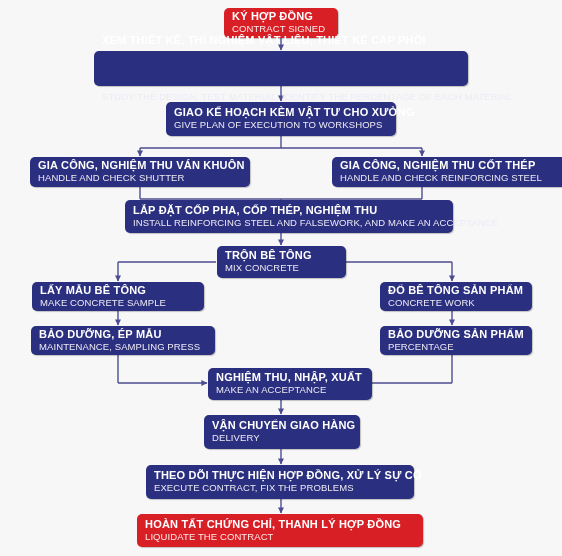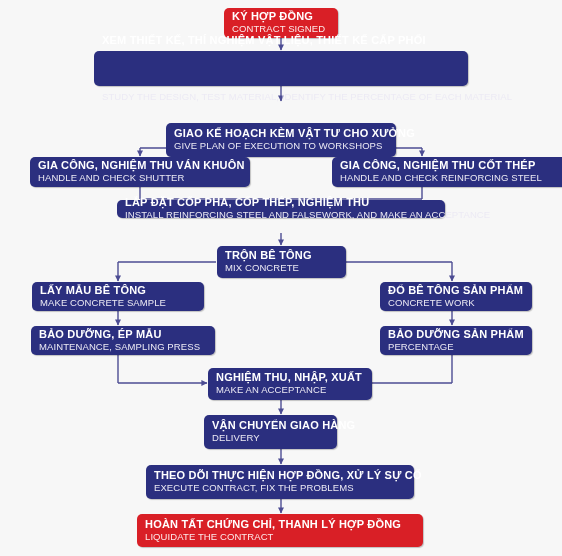--- a/index.html
+++ b/index.html
@@ -100,36 +100,36 @@
   <div class="node red" style="left:224px;top:8px;width:114px;height:30px;">
     <div class="vn">KÝ HỢP ĐỒNG</div>
     <div class="en">CONTRACT SIGNED</div>
   </div>
 
   <div class="node navy" style="left:94px;top:51px;width:374px;height:35px;gap:44px;">
     <div class="vn">XEM THIẾT KẾ, THÍ NGHIỆM VẬT LIỆU, THIẾT KẾ CẤP PHỐI</div>
     <div class="en">STUDY THE DESIGN, TEST MATERIAL, IDENTIFY THE PERCENTAGE OF EACH MATERIAL</div>
   </div>
 
-  <div class="node navy" style="left:166px;top:102px;width:230px;height:34px;margin-top:21px;">
+  <div class="node navy" style="left:166px;top:102px;width:230px;height:34px;">
     <div class="vn">GIAO KẾ HOẠCH KÈM VẬT TƯ CHO XƯỞNG</div>
     <div class="en">GIVE PLAN OF EXECUTION TO WORKSHOPS</div>
   </div>
 
   <div class="node navy" style="left:30px;top:157px;width:220px;height:30px;">
     <div class="vn">GIA CÔNG, NGHIỆM THU VÁN KHUÔN</div>
     <div class="en">HANDLE AND CHECK SHUTTER</div>
   </div>
 
   <div class="node navy" style="left:332px;top:157px;width:245px;height:30px;">
     <div class="vn">GIA CÔNG, NGHIỆM THU CỐT THÉP</div>
     <div class="en">HANDLE AND CHECK REINFORCING STEEL</div>
   </div>
 
-  <div class="node navy" style="left:117px;top:200px;width:328px;height:18px;">
+  <div class="node navy" style="left:125px;top:200px;width:328px;height:33px;">
     <div class="vn">LẮP ĐẶT CỐP PHA, CỐP THÉP, NGHIỆM THU</div>
     <div class="en">INSTALL REINFORCING STEEL AND FALSEWORK, AND MAKE AN ACCEPTANCE</div>
   </div>
 
   <div class="node navy" style="left:217px;top:246px;width:129px;height:32px;">
     <div class="vn">TRỘN BÊ TÔNG</div>
     <div class="en">MIX CONCRETE</div>
   </div>
 
   <div class="node navy" style="left:32px;top:282px;width:172px;height:29px;">
@@ -150,21 +150,21 @@
   <div class="node navy" style="left:380px;top:326px;width:152px;height:29px;">
     <div class="vn">BẢO DƯỠNG SẢN PHẨM</div>
     <div class="en">PERCENTAGE</div>
   </div>
 
   <div class="node navy" style="left:208px;top:368px;width:164px;height:32px;">
     <div class="vn">NGHIỆM THU, NHẬP, XUẤT</div>
     <div class="en">MAKE AN ACCEPTANCE</div>
   </div>
 
-  <div class="node navy" style="left:204px;top:415px;width:133px;height:34px;">
+  <div class="node navy" style="left:204px;top:415px;width:156px;height:34px;">
     <div class="vn">VẬN CHUYỂN GIAO HÀNG</div>
     <div class="en">DELIVERY</div>
   </div>
 
   <div class="node navy" style="left:146px;top:465px;width:268px;height:34px;">
     <div class="vn">THEO DÕI THỰC HIỆN HỢP ĐỒNG, XỬ LÝ SỰ CỐ</div>
     <div class="en">EXECUTE CONTRACT, FIX THE PROBLEMS</div>
   </div>
 
   <div class="node red" style="left:137px;top:514px;width:286px;height:33px;">

